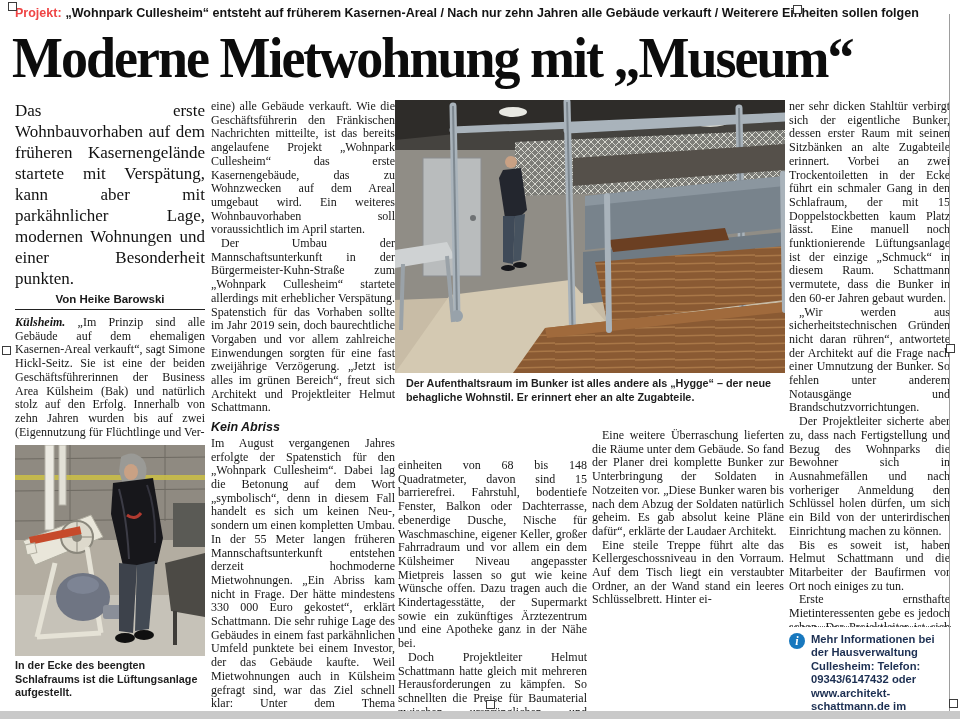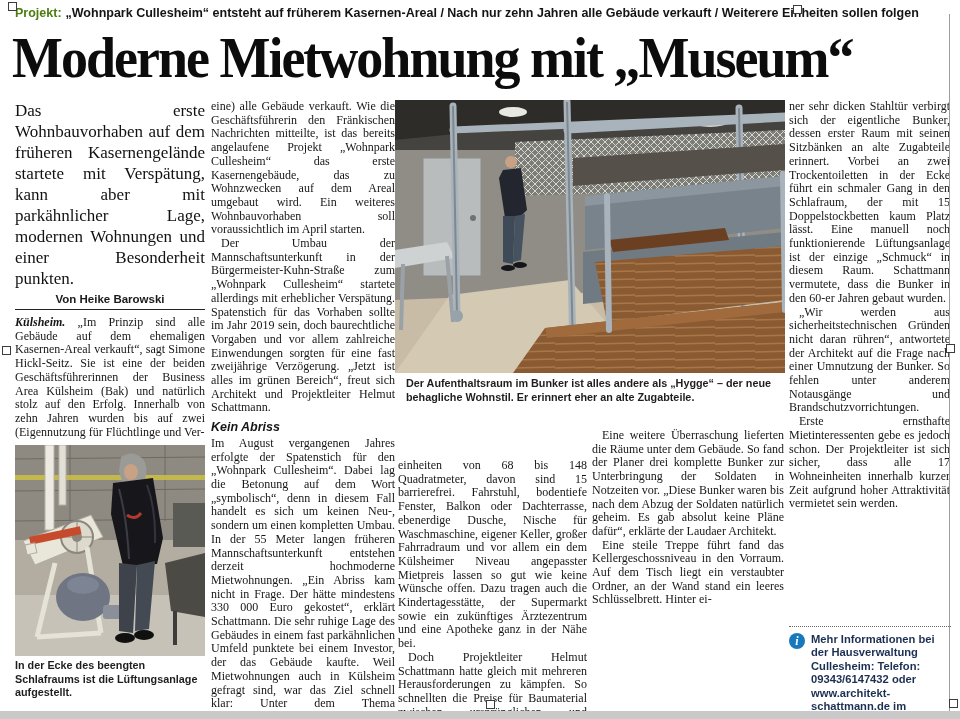--- a/index.html
+++ b/index.html
@@ -2,21 +2,21 @@
 <html><head>
 <meta charset="utf-8">
 <style>
   html,body{margin:0;padding:0;background:#ffffff;}
   body{width:960px;height:719px;position:relative;overflow:hidden;
        font-family:"Liberation Serif",serif;color:#1a1a1a;}
   .abs{position:absolute;}
   
   .kicker{left:15px;top:6px;width:925px;font-family:"Liberation Sans",sans-serif;
           font-weight:bold;font-size:12.5px;color:#141414;white-space:nowrap;}
-  .kicker .lbl{color:#4d7c0f;margin-right:4px;}
+  .kicker .lbl{color:#ef4444;margin-right:4px;}
   
   .headline{left:12px;top:26px;width:945px;font-family:"Liberation Serif",serif;
             font-weight:bold;font-size:54px;letter-spacing:-2px;color:#0c0c0c;
             white-space:nowrap;transform:scaleY(1.04);transform-origin:top left;}
   
   .lead{left:15px;top:100px;width:190px;font-size:17px;line-height:21px;
         font-weight:normal;text-align:justify;color:#111;}
   .byline{left:15px;top:293px;width:190px;text-align:center;
           font-family:"Liberation Sans",sans-serif;font-weight:bold;font-size:11.5px;}
   .byrule{left:15px;top:309px;width:190px;height:0;border-top:1.5px solid #222;}
@@ -199,26 +199,28 @@
 </div>
 <div class="abs maincap">Der Aufenthaltsraum im Bunker ist alles andere als „Hygge“ – der neue behagliche Wohnstil. Er erinnert eher an alte Zugabteile.</div>
 
 <div class="abs col col3">
   <p>einheiten von 68 bis 148 Quadratmeter, davon sind 15 barrierefrei. Fahrstuhl, bodentiefe Fenster, Balkon oder Dachterrasse, ebenerdige Dusche, Nische für Waschmaschine, eigener Keller, großer Fahrradraum und vor allem ein dem Külsheimer Niveau angepasster Mietpreis lassen so gut wie keine Wünsche offen. Dazu tragen auch die Kindertagesstätte, der Supermarkt sowie ein zukünftiges Ärztezentrum und eine Apotheke ganz in der Nähe bei.</p>
   <p class="ind">Doch Projektleiter Helmut Schattmann hatte gleich mit mehreren Herausforderungen zu kämpfen. So schnellten die Preise für Baumaterial zwischen ursprünglichen und eigentlichen Start in die Höhe.</p>
 </div>
 
 <div class="abs col col4">
   <p class="ind">Eine weitere Überraschung lieferten die Räume unter dem Gebäude. So fand der Planer drei komplette Bunker zur Unterbringung der Soldaten in Notzeiten vor. „Diese Bunker waren bis nach dem Abzug der Soldaten natürlich geheim. Es gab absolut keine Pläne dafür“, erklärte der Laudaer Architekt.</p>
-  <p class="ind">Eine steile Treppe führt fand das Kellergeschossniveau in den Vorraum. Auf dem Tisch liegt ein verstaubter Ordner, an der Wand stand ein leeres Schlüsselbrett. Hinter ei-</p>
+  <p class="ind">Eine steile Treppe führt alte das Kellergeschossniveau in den Vorraum. Auf dem Tisch liegt ein verstaubter Ordner, an der Wand stand ein leeres Schlüsselbrett. Hinter ei-</p>
 </div>
 
 <div class="abs col col5">
   <p>ner sehr dicken Stahltür verbirgt sich der eigentliche Bunker, dessen erster Raum mit seinen Sitzbänken an alte Zugabteile erinnert. Vorbei an zwei Trockentoiletten in der Ecke führt ein schmaler Gang in den Schlafraum, der mit 15 Doppelstockbetten kaum Platz lässt. Eine manuell noch funktionierende Lüftungsanlage ist der einzige „Schmuck“ in diesem Raum. Schattmann vermutete, dass die Bunker in den 60-er Jahren gebaut wurden.</p>
   <p class="ind">„Wir werden aus sicherheitstechnischen Gründen nicht daran rühren“, antwortete der Architekt auf die Frage nach einer Umnutzung der Bunker. So fehlen unter anderem Notausgänge und Brandschutzvorrichtungen.</p>
+  <p class="ind">Der Projektleiter sicherte aber zu, dass nach Fertigstellung und Bezug des Wohnparks die Bewohner sich in Ausnahmefällen und nach vorheriger Anmeldung den Schlüssel holen dürfen, um sich ein Bild von der unterirdischen Einrichtung machen zu können.</p>
+  <p class="ind">Bis es soweit ist, haben Helmut Schattmann und die Mitarbeiter der Baufirmen vor Ort noch einiges zu tun.</p>
   <p class="ind">Erste ernsthafte Mietinteressenten gebe es jedoch schon. Der Projektleiter ist sich sicher, dass alle 17 Wohneinheiten innerhalb kurzer Zeit aufgrund hoher Attraktivität vermietet sein werden.</p>
 </div>
 
 <div class="abs infobox">
   <div class="info-i">i</div>
   <div class="infotext">Mehr Informationen bei der Hausverwaltung Cullesheim: Telefon: 09343/6147432 oder www.architekt-schattmann.de im Internet.</div>
 </div>
 
 <div class="abs edge-right"></div>
 <div class="abs edge-bottom"></div>

